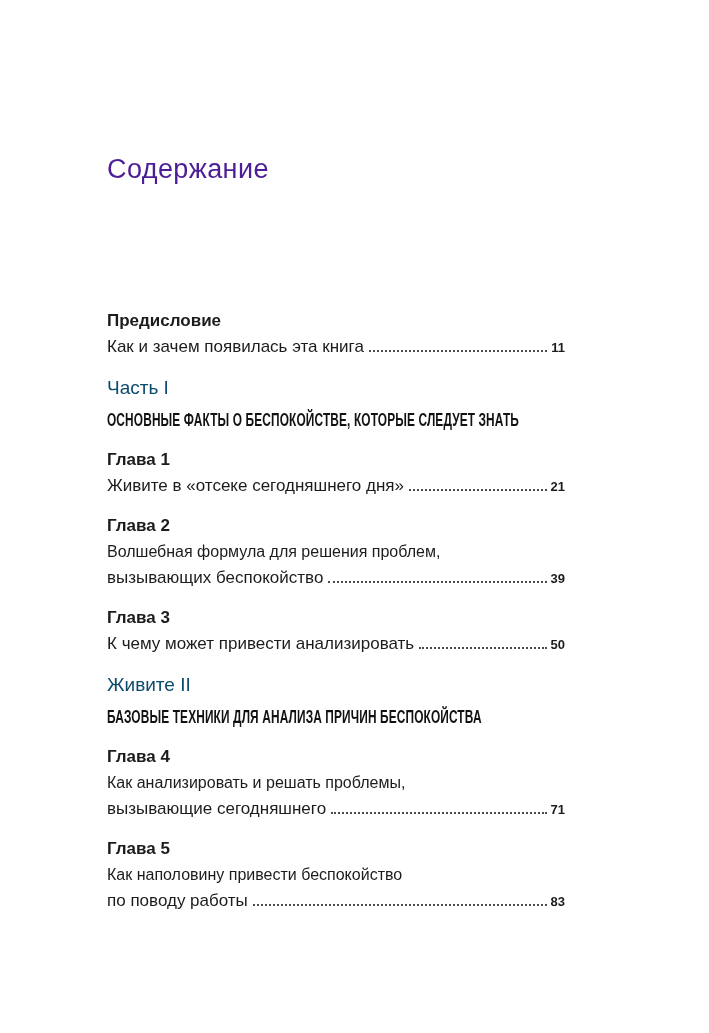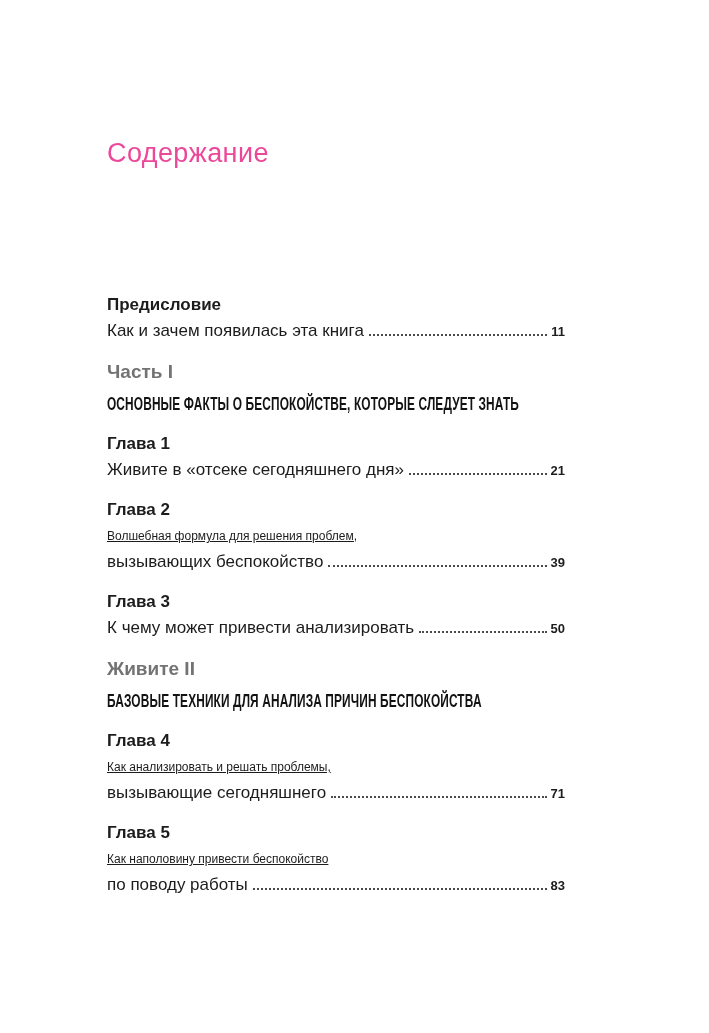--- a/index.html
+++ b/index.html
@@ -15,22 +15,22 @@
     box-sizing: border-box;
     padding: 138px 144px 0 107px;
     font-family: "Liberation Sans", "DejaVu Sans", sans-serif;
     color: #1c1c1c;
     overflow: hidden;
   }
   .title {
     font-size: 27px;
     font-weight: 400;
     letter-spacing: 0.4px;
-    margin: 0 0 123px 0;
-    color: #ec4899;
+    margin: 16px 0 123px 0;
+    color: #4c1d95;
   }
   .entries { width: 100%; }
   .entry { margin-bottom: 13px; }
   .entry .heading {
     font-weight: 700;
     font-size: 17px;
     line-height: 26px;
     white-space: nowrap;
   }
   .entry .line {
@@ -47,35 +47,34 @@
     min-width: 12px;
     border-bottom: 2px dotted #4a4a4a;
     margin: 0 4px 1px 5px;
   }
   .entry .line .pagenum {
     flex: 0 0 auto;
     font-size: 13px;
     font-weight: bold;
   }
   .entry .plain {
-    font-size: 12px;
+    font-size: 16px;
     line-height: 26px;
     white-space: nowrap;
-    text-decoration: underline;
   }
   .part {
     margin-top: 6px;
     margin-bottom: 15px;
   }
   .part .part-label {
     font-size: 19px;
-    font-weight: 700;
+    font-weight: 400;
     line-height: 28px;
     margin-bottom: 6px;
-    color: #737373;
+    color: #0c4a6e;
   }
   .part .part-title {
     font-size: 18px;
     font-weight: 700;
     line-height: 24px;
     letter-spacing: 0.2px;
     transform: scaleX(0.66);
     transform-origin: 0 50%;
     white-space: nowrap;
     color: #121212;

